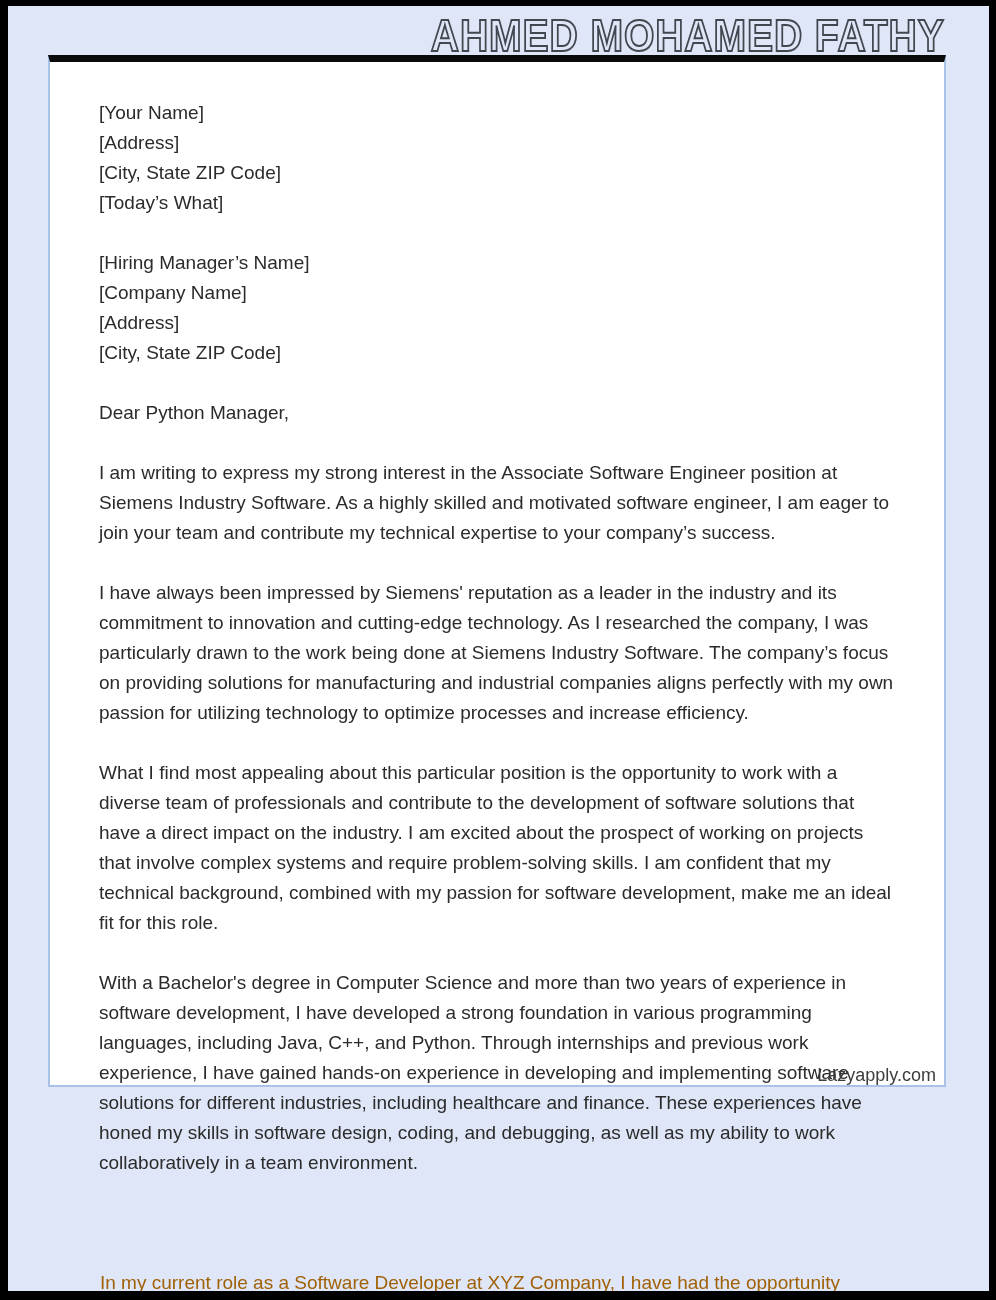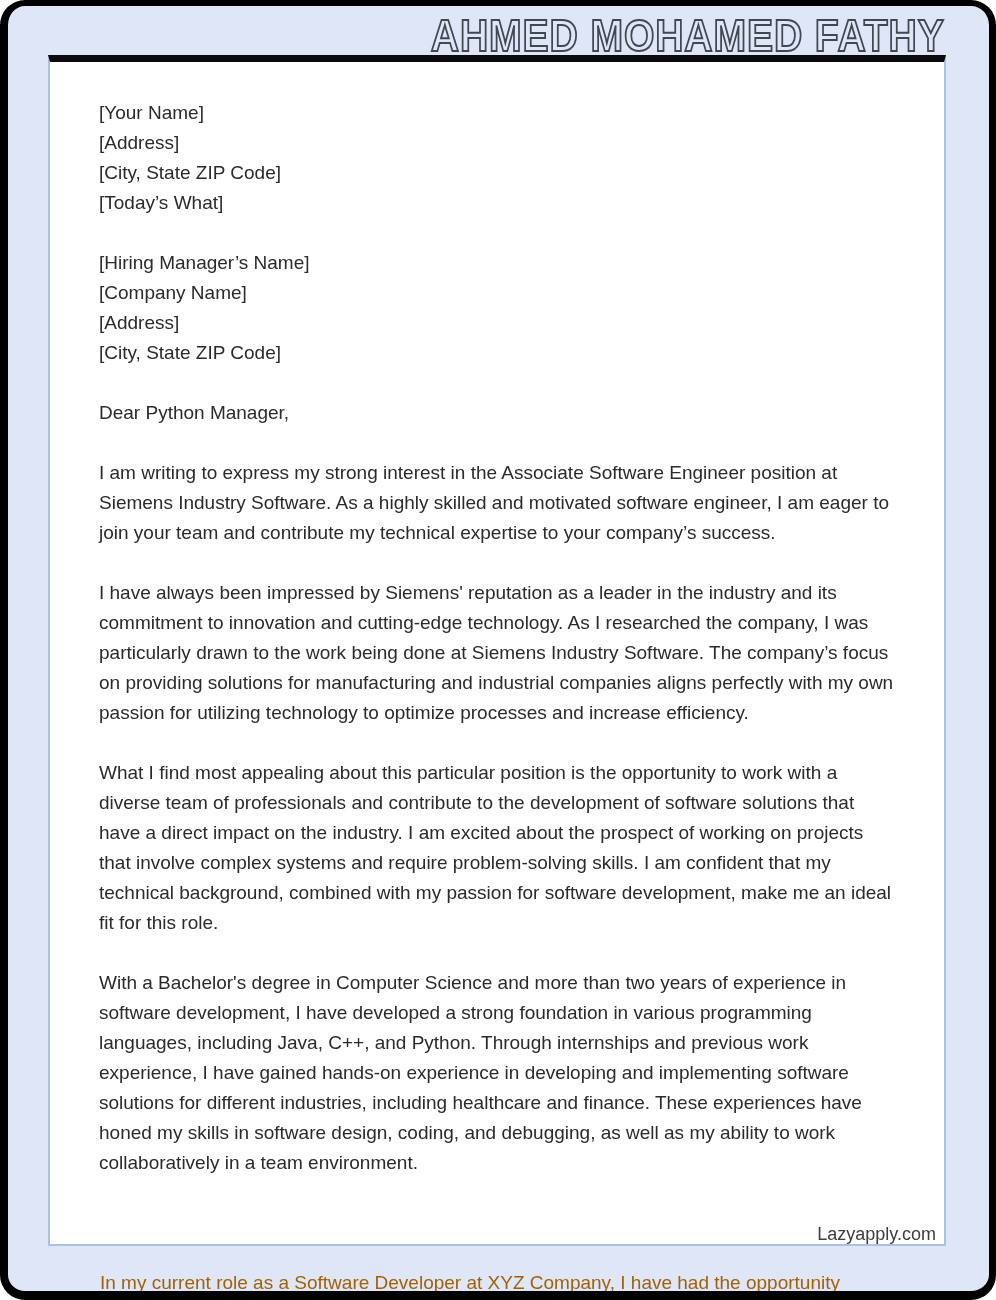--- a/index.html
+++ b/index.html
@@ -10,42 +10,41 @@
   }
   .frame {
     position: relative;
     width: 996px;
     height: 1300px;
     background: #dee6f7;
     border-style: solid;
     border-color: #000000;
     border-width: 6px 7px 9px 8px;
     overflow: hidden;
-    border-radius: 25px;
   }
   .header-name {
     position: absolute;
     top: 4px;
     right: 44px;
     font-size: 45px;
     font-weight: 700;
     letter-spacing: 1px;
     white-space: nowrap;
     color: transparent;
     -webkit-text-stroke: 2px #43474f;
     text-transform: uppercase;
     transform: scaleX(0.87);
     transform-origin: right center;
   }
   .page {
     position: absolute;
     left: 40px;
     top: 49px;
     width: 898px;
-    height: 1191px;
+    height: 1032px;
     background: #ffffff;
     border: 2px solid #a9c2e8;
     border-top: 7px solid #0a0a0a;
   }
   .letter-content {
     padding: 36px 45px 0 49px;
     font-size: 19px;
     line-height: 30px;
     color: #2b2b2b;
     width: 100%;

